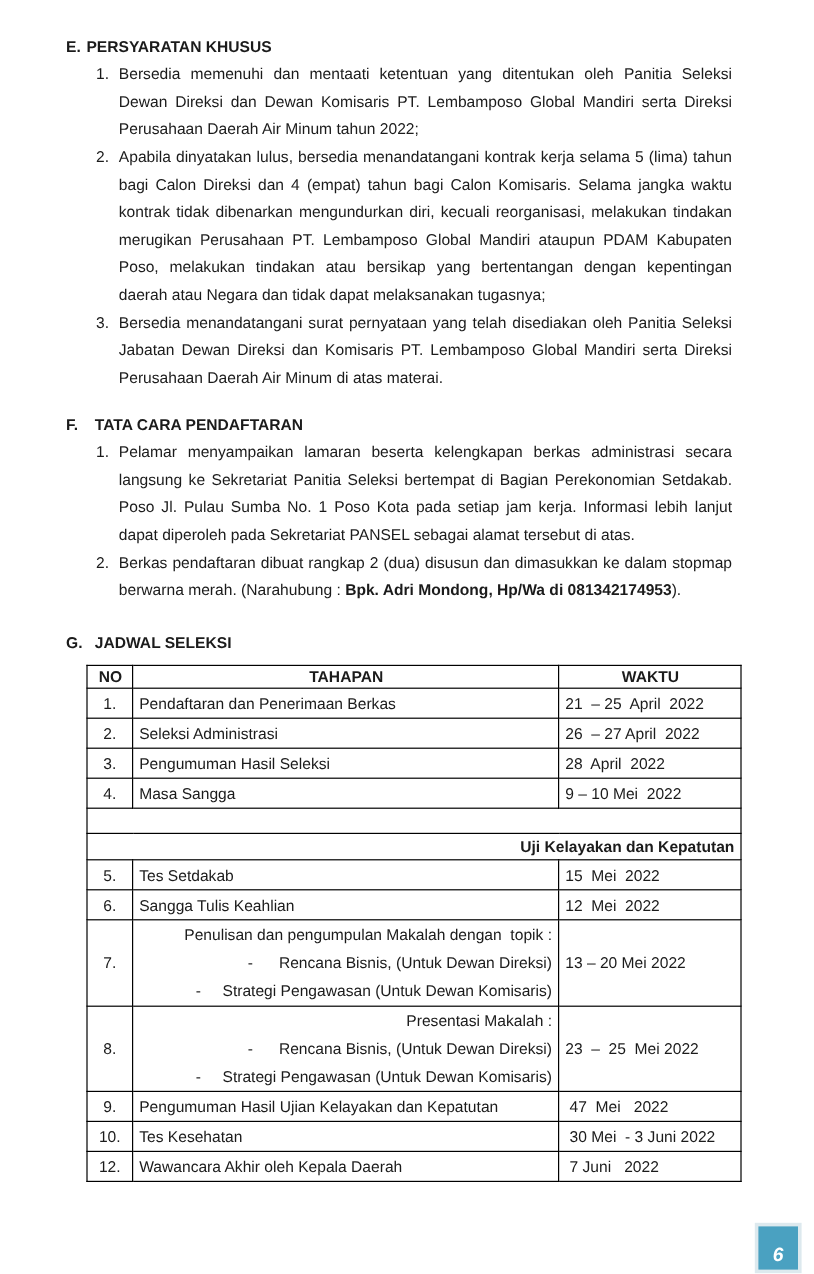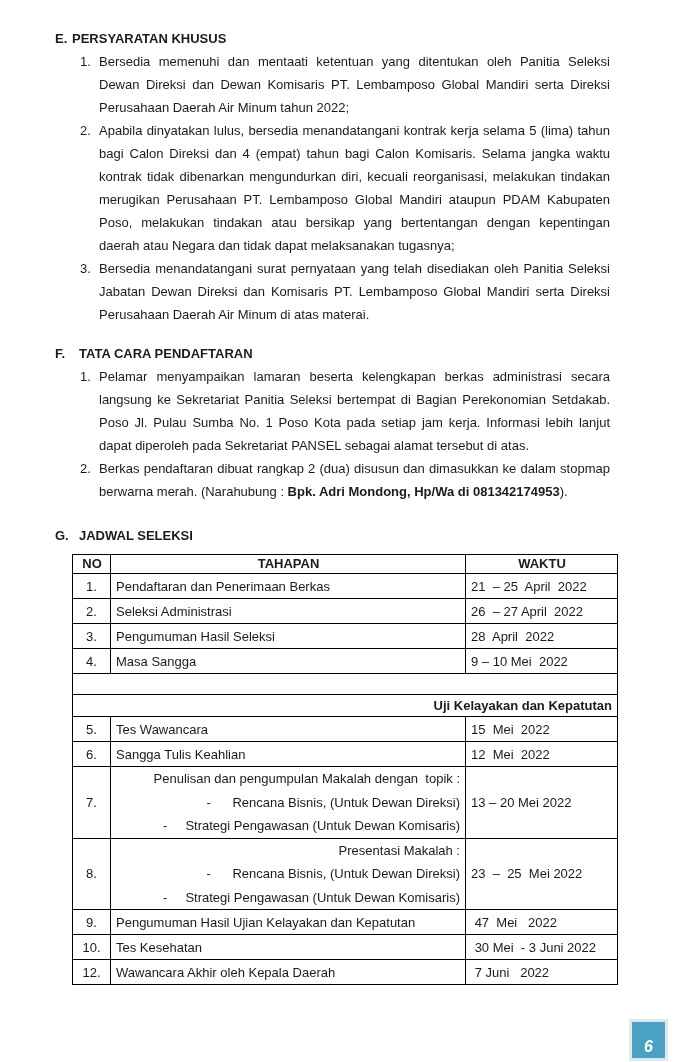--- a/index.html
+++ b/index.html
@@ -126,21 +126,21 @@
           <td class="c-wa">9 – 10 Mei  2022</td>
         </tr>
         <tr class="empty-row">
           <td colspan="3"></td>
         </tr>
         <tr>
           <td colspan="3" class="uji">Uji Kelayakan dan Kepatutan</td>
         </tr>
         <tr>
           <td class="c-no">5.</td>
-          <td class="c-ta">Tes Wawancara</td>
+          <td class="c-ta">Tes Setdakab</td>
           <td class="c-wa">15  Mei  2022</td>
         </tr>
         <tr>
           <td class="c-no">6.</td>
           <td class="c-ta">Sangga Tulis Keahlian</td>
           <td class="c-wa">12  Mei  2022</td>
         </tr>
         <tr>
           <td class="c-no">7.</td>
           <td class="c-ta multi">

